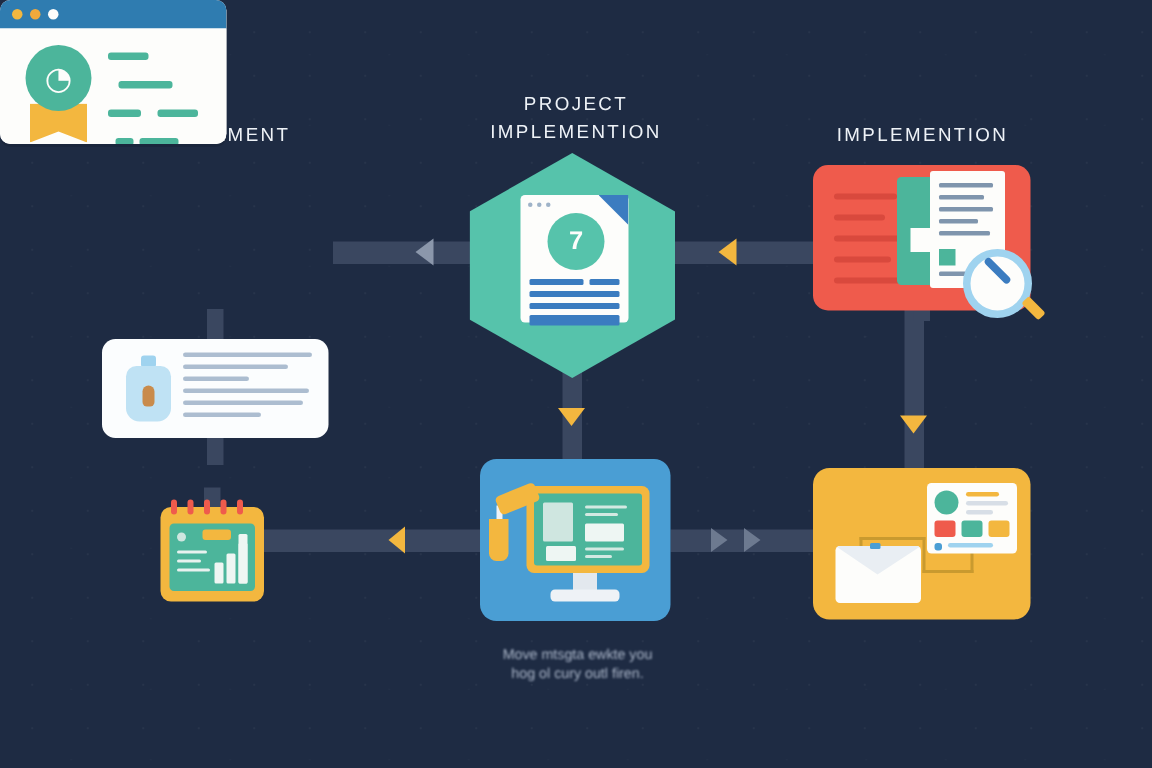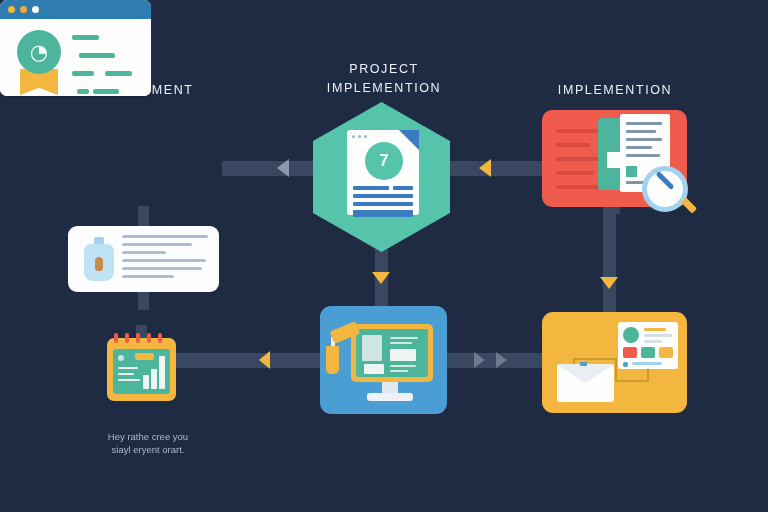--- a/index.html
+++ b/index.html
@@ -295,16 +295,16 @@
       <i class="pc" style="left:26px;top:12px;width:28px;height:3px;background:#d7dee6;"></i>
       <i class="pc" style="left:26px;top:18px;width:18px;height:3px;background:#d7dee6;"></i>
       <i class="pc" style="left:5px;top:25px;width:14px;height:11px;background:#ef5b4c;"></i>
       <i class="pc" style="left:23px;top:25px;width:14px;height:11px;background:#4cb59b;"></i>
       <i class="pc" style="left:41px;top:25px;width:14px;height:11px;background:#f3b73f;"></i>
       <i class="pc" style="left:5px;top:40px;width:5px;height:5px;background:#4a9ed4;"></i>
       <i class="pc" style="left:14px;top:40px;width:30px;height:3px;background:#9fd3ef;"></i>
     </div>
   </div>
 
-  <div class="cap" style="left:48px;top:430px;width:200px;white-space:pre-line;">Hey rathe cree you
-siayl eryent orart.</div>
+  <div class="cap" style="left:285px;top:430px;width:200px;white-space:pre-line;">Move mtsgta ewkte you
+hog ol cury outl firen.</div>
 
 </div>
 
 </body></html>

